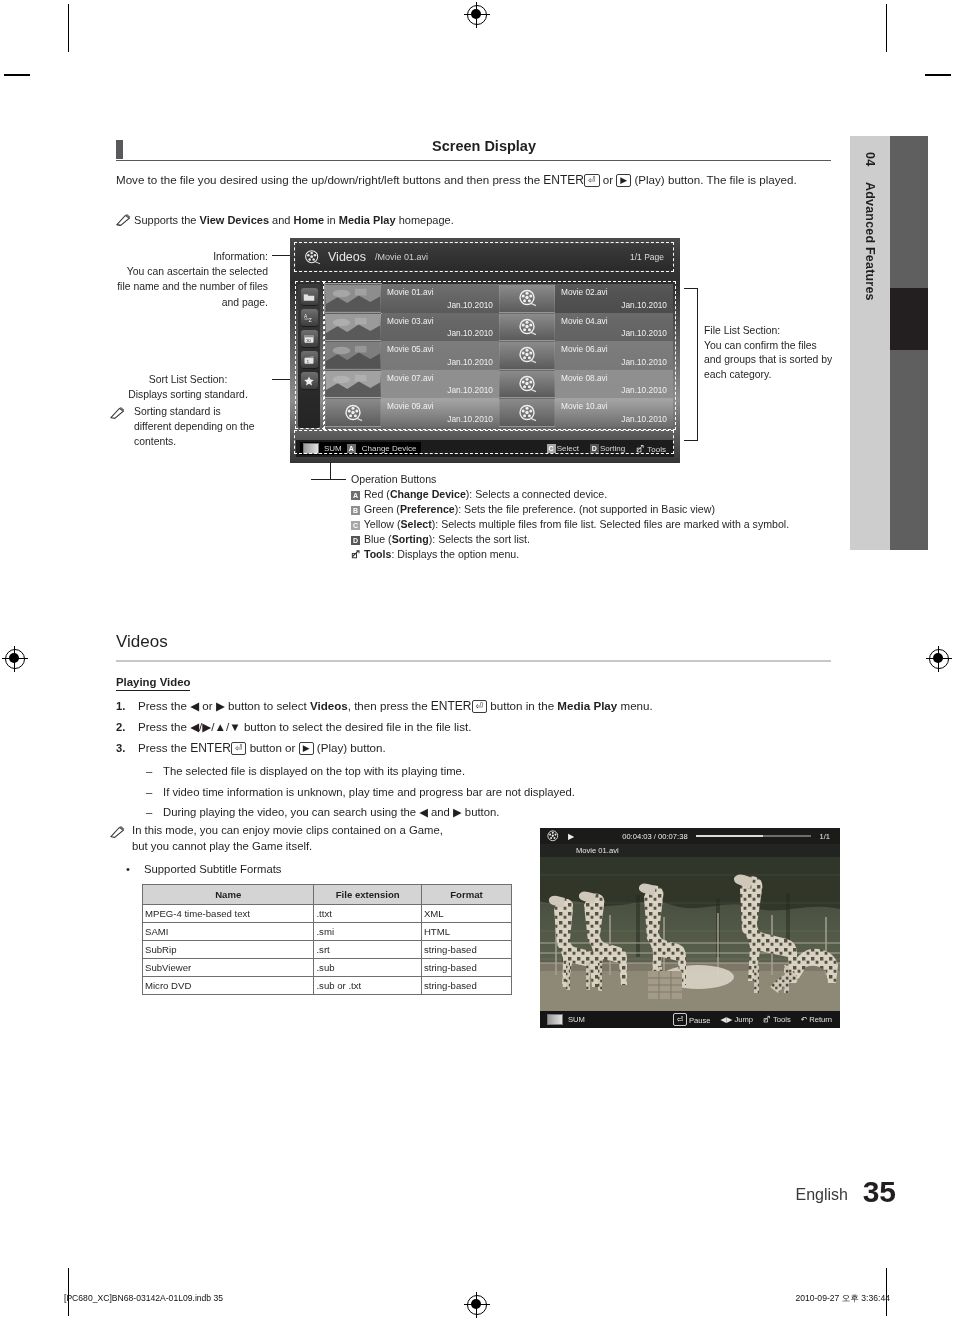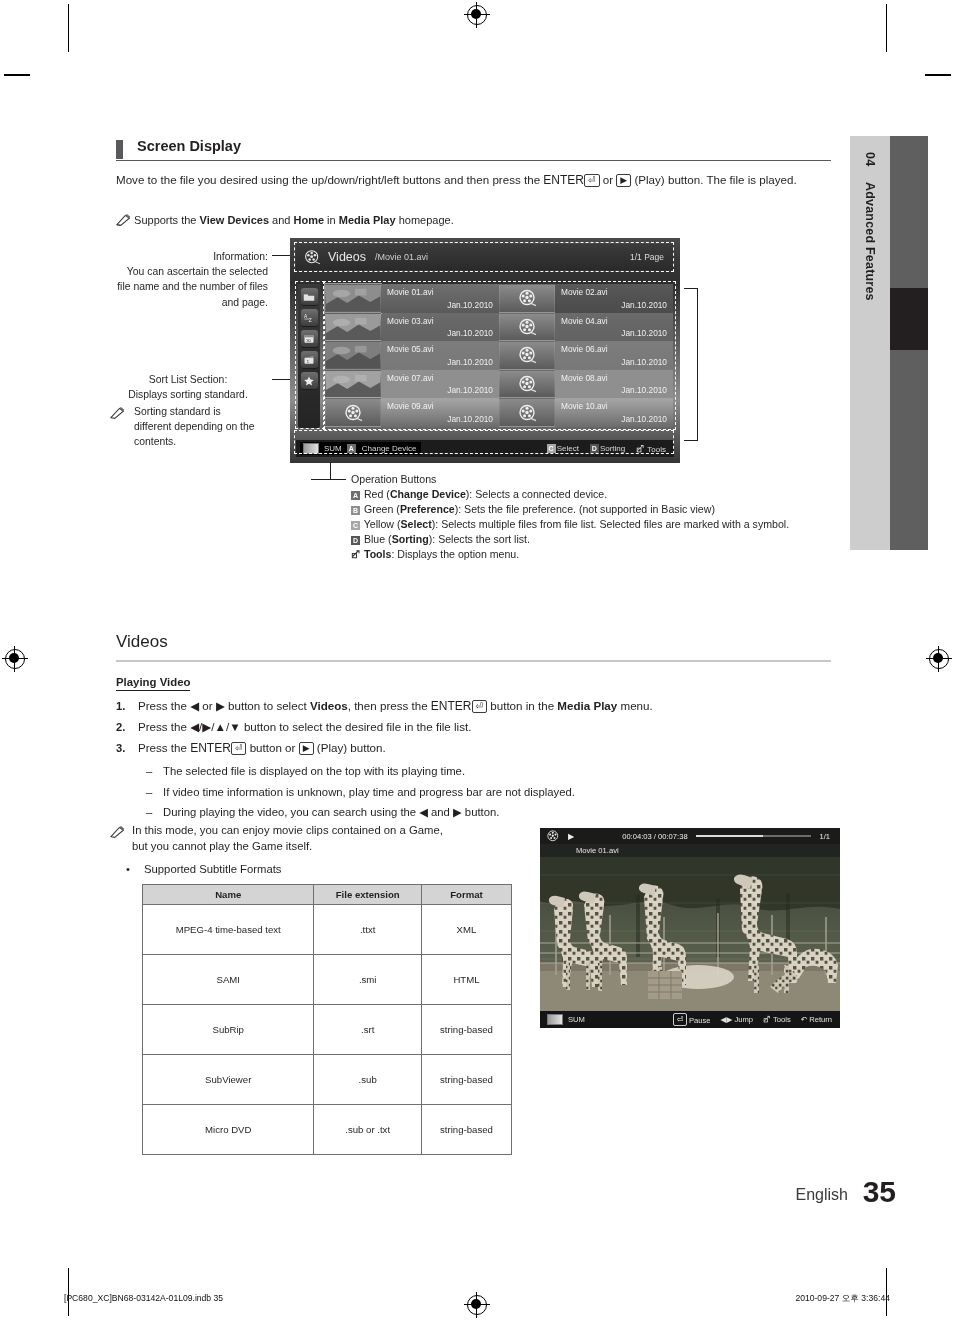--- a/index.html
+++ b/index.html
@@ -26,21 +26,21 @@
   .tab-dark{position:absolute;right:26px;top:136px;width:38px;height:414px;background:#5f5f5f;}
   .tab-black{position:absolute;right:26px;top:288px;width:38px;height:62px;background:#231f20;}
   .tab-text{position:absolute;right:64px;top:136px;width:40px;height:414px;
             display:flex;align-items:flex-start;justify-content:center;}
   .tab-text span{writing-mode:vertical-rl;text-orientation:mixed;
             font-size:12.5px;font-weight:bold;letter-spacing:.2px;
             padding-top:8px;color:#231f20;}
   .tab-num{font-weight:bold;}
 
   
-  .h-sec{position:absolute;left:116px;top:138px;width:715px;}
+  .h-sec{position:absolute;left:116px;top:138px;width:715px;text-align:center;}
   .h-sec .bar{position:absolute;left:0;top:2px;width:7px;height:19px;background:#58595b;}
   .h-sec .txt{margin-left:21px;font-size:14.5px;font-weight:bold;}
   .h-rule{position:absolute;left:116px;top:160px;width:715px;height:1px;background:#58595b;}
 
   .para{position:absolute;font-size:11.6px;line-height:16.4px;color:#231f20;}
 
   .note{position:absolute;font-size:11px;line-height:15.5px;}
   .pencil{display:inline-block;width:15px;vertical-align:-2px;}
 
   b{font-weight:bold;}
@@ -118,21 +118,21 @@
   .li{position:relative;padding-left:22px;margin-bottom:5px;}
   .li .n{position:absolute;left:0;top:0;font-weight:bold;font-size:11.2px;}
   .dash-li{position:relative;padding-left:19px;margin-bottom:4.5px;font-size:11.3px;}
   .dash-li .d{position:absolute;left:2px;top:0;}
 
   
   table.subs{position:absolute;left:142px;top:884px;width:370px;border-collapse:collapse;
       font-size:9.6px;}
   table.subs th{background:#d4d4d4;border:1px solid #6f6f6f;padding:4.2px 2px;
       text-align:center;font-weight:bold;}
-  table.subs td{border:1px solid #6f6f6f;padding:19px 2px;text-align:center;}
+  table.subs td{border:1px solid #6f6f6f;padding:3px 2px;}
 
   
   #player{position:absolute;left:540px;top:828px;width:300px;height:200px;
       background:#3e4338;overflow:hidden;}
   .pl-top{position:absolute;left:0;top:0;width:100%;height:16px;
       background:rgba(20,20,20,.82);display:flex;align-items:center;color:#eee;font-size:7.6px;}
   .pl-sub{position:absolute;left:0;top:16px;width:100%;height:13px;
       background:rgba(25,25,25,.75);color:#e6e6e6;font-size:7.6px;
       display:flex;align-items:center;padding-left:36px;box-sizing:border-box;}
   .pl-time{margin-left:48px;}
@@ -230,20 +230,26 @@
         <path d="M1 12.5 L10 2.5 L14.2 5.6 L5 13.2 Z" fill="none" stroke="#3a3a3a" stroke-width="1.1"></path>
         <path d="M10 2.5 L11.6 1 L15.3 4 L14.2 5.6 Z" fill="#6a6a6a"></path>
       </svg>
     <div style="margin-left:24px;">
       <div>Sorting standard is</div>
       <div>different depending on the</div>
       <div>contents.</div>
     </div>
   </div>
 
+  <div class="para" style="left:704px;top:324px;width:145px;line-height:14.6px;font-size:10.4px;">
+    <div>File List Section:</div>
+    <div>You can confirm the files</div>
+    <div>and groups that is sorted by</div>
+    <div>each category.</div>
+  </div>
   <div class="leadv" style="left:697px;top:288px;height:152px;"></div>
   <div class="lead" style="left:684px;top:288px;width:14px;"></div>
   <div class="lead" style="left:684px;top:440px;width:14px;"></div>
 
   <div id="tv">
     <div class="tvbg"></div>
 
     <div class="tv-head">
       <svg class="reel" viewBox="0 0 20 18">
         <circle cx="9" cy="8" r="7.2" fill="none" stroke="#e8e8e8" stroke-width="1.3"></circle>

